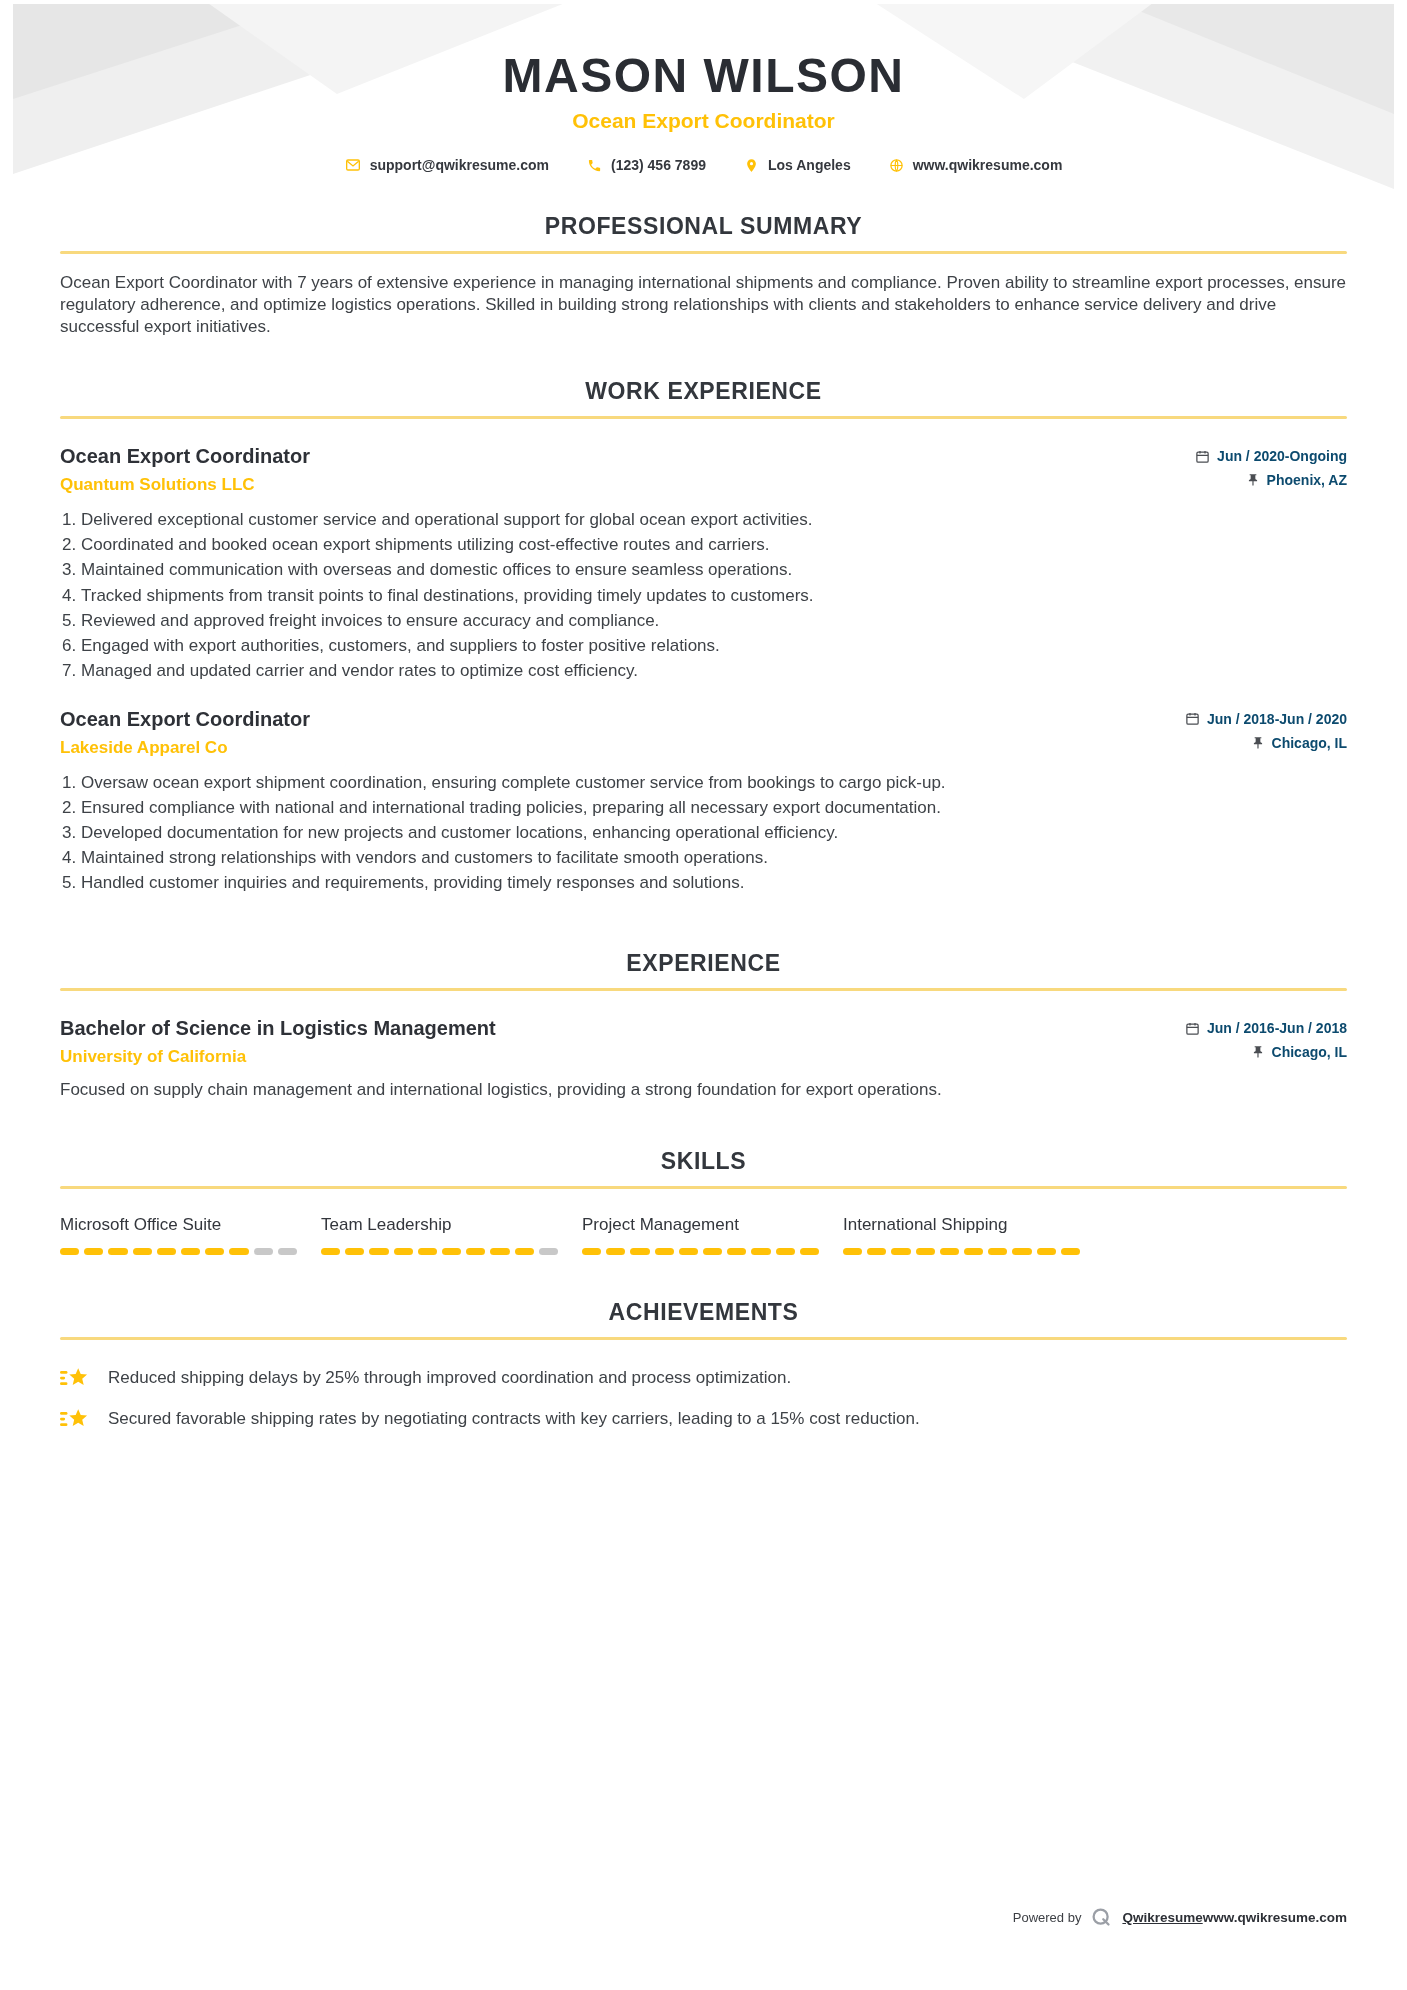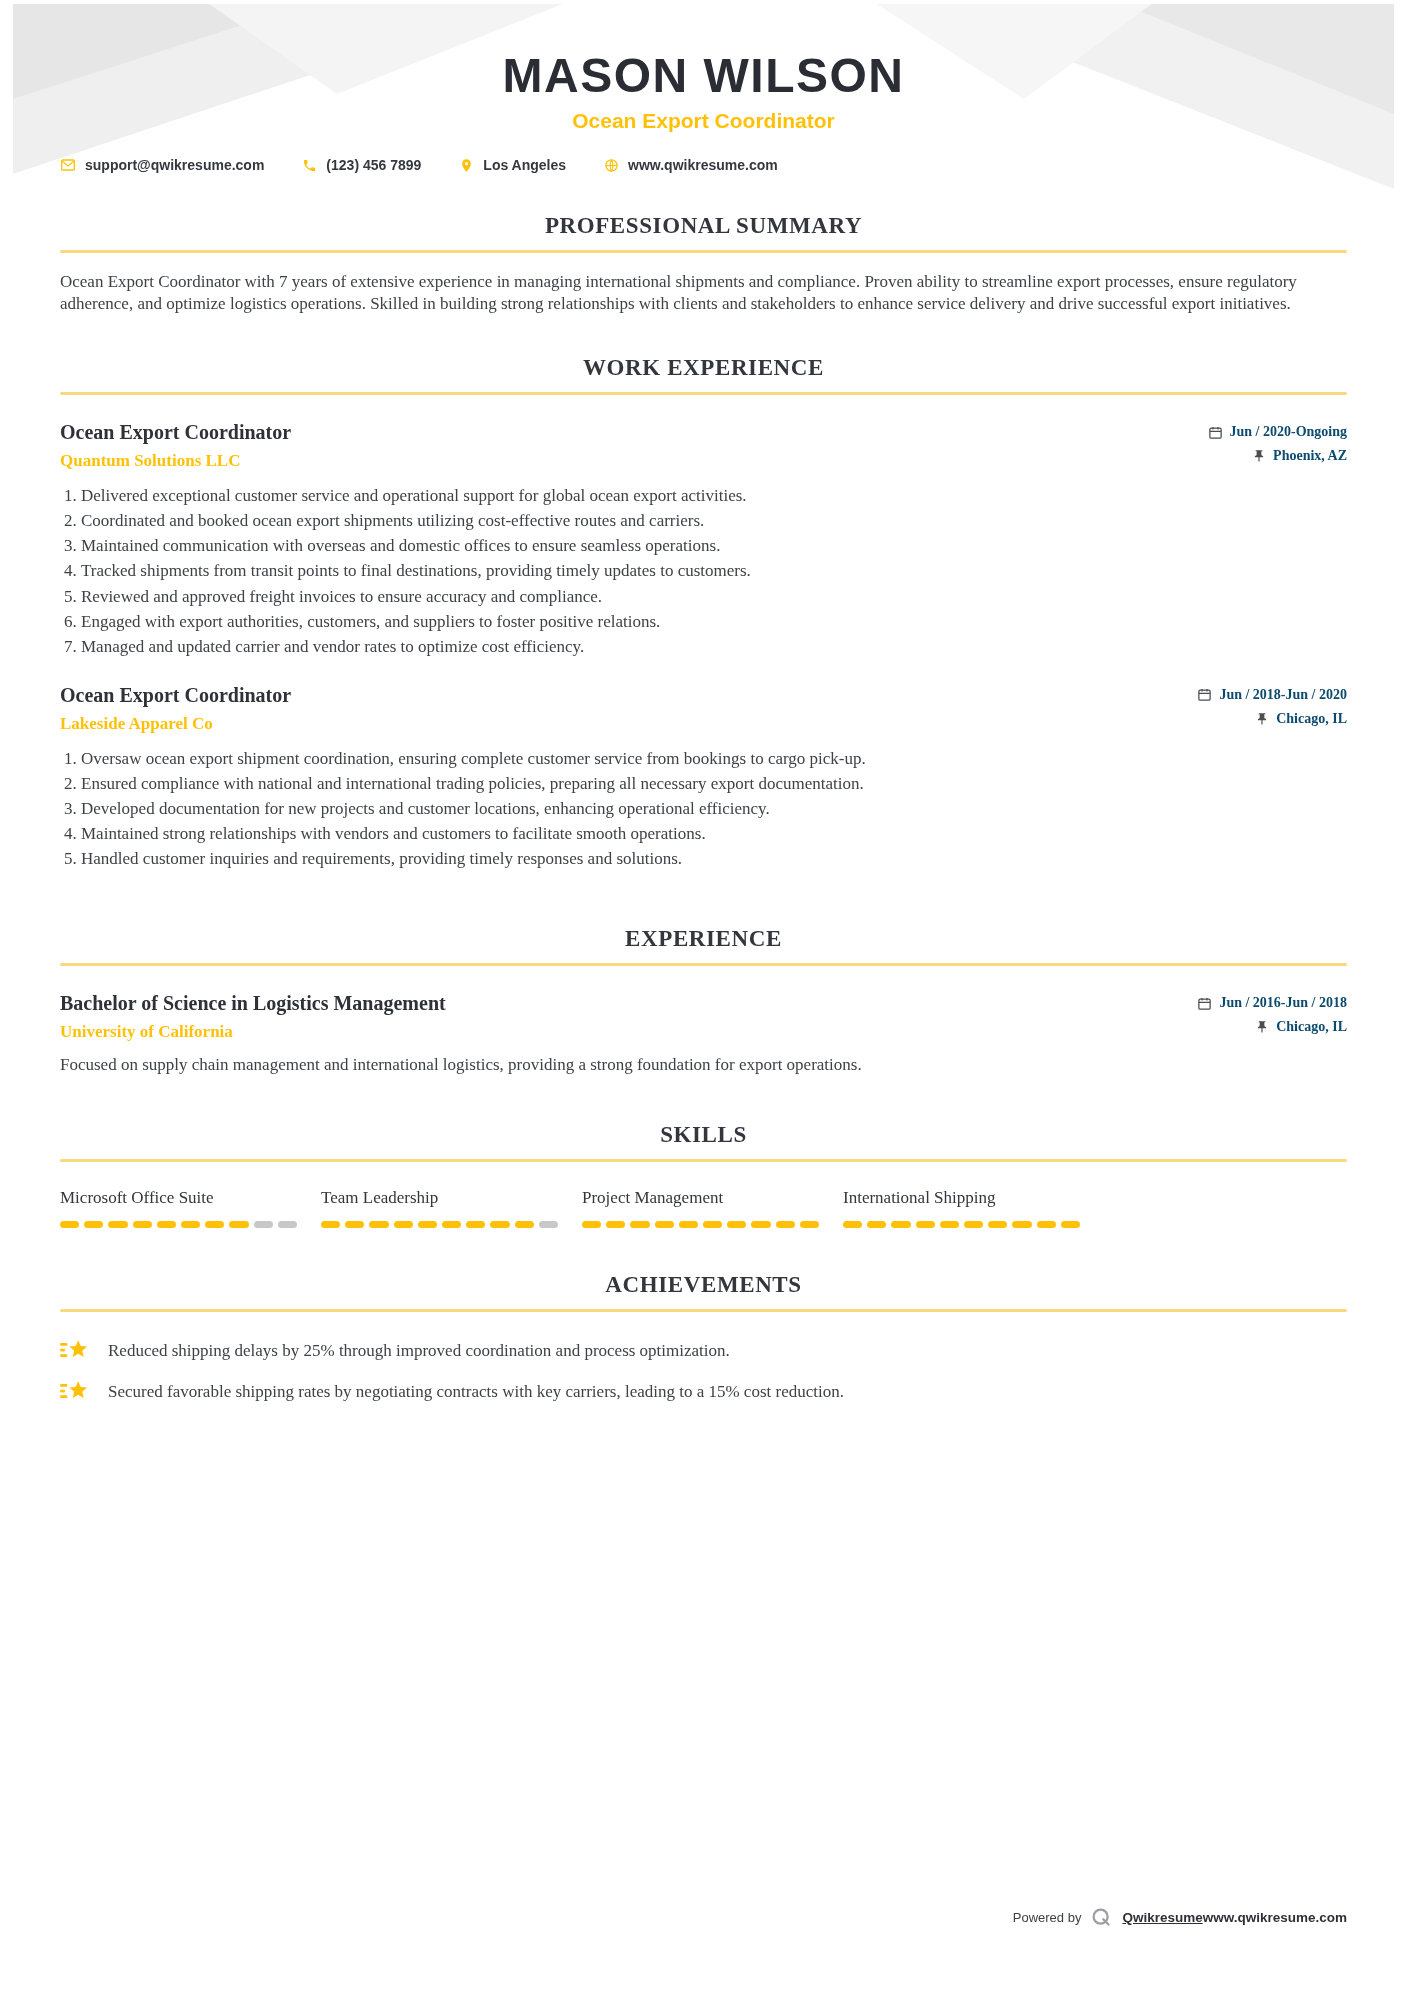--- a/index.html
+++ b/index.html
@@ -14,28 +14,28 @@
   html,body{margin:0;padding:0;background:#ffffff;}
   body{font-family:"Liberation Sans","DejaVu Sans",sans-serif;color:var(--text);}
   .page{width:1381px;height:1990px;position:relative;background:#fff;overflow:hidden;margin:4px auto;}
   .bg-deco{position:absolute;top:0;left:0;width:100%;height:230px;pointer-events:none;}
   .content{position:relative;padding:0 47px;z-index:1;}
 
   
   .hdr{padding-top:44px;text-align:center;}
   .hdr-name{margin:0;font-size:48px;font-weight:800;letter-spacing:1.5px;color:#2a2d33;}
   .hdr-title{margin-top:6px;font-size:21px;font-weight:700;color:var(--accent);}
-  .contact-row{margin-top:24px;display:flex;align-items:center;gap:38px;
+  .contact-row{margin-top:24px;display:flex;justify-content:center;align-items:center;gap:38px;
     font-size:14px;font-weight:600;color:#35383e;}
   .contact-item{display:flex;align-items:center;gap:9px;}
   .ic{display:inline-flex;align-items:center;color:var(--accent);}
   .ic svg{display:block;}
 
   
-  .sec{margin-top:40px;font-family:Liberation Serif, serif;}
+  .sec{margin-top:40px;}
   .sec-head{margin:0;text-align:center;font-size:23px;font-weight:700;letter-spacing:.6px;color:var(--heading);}
   .sec-rule{margin-top:11px;height:3px;border-radius:2px;background:var(--accent-soft);}
   .body-text{margin:18px 0 0;font-size:17px;line-height:1.3;color:var(--text);}
 
   
   .job{margin-top:26px;}
   .job-head{display:flex;justify-content:space-between;align-items:flex-start;}
   .job-title{font-size:20px;font-weight:700;color:#2e3137;}
   .job-company{margin-top:7px;font-size:17px;font-weight:600;color:var(--accent);}
   .job-meta{display:flex;flex-direction:column;align-items:flex-end;gap:8px;padding-top:3px;}

